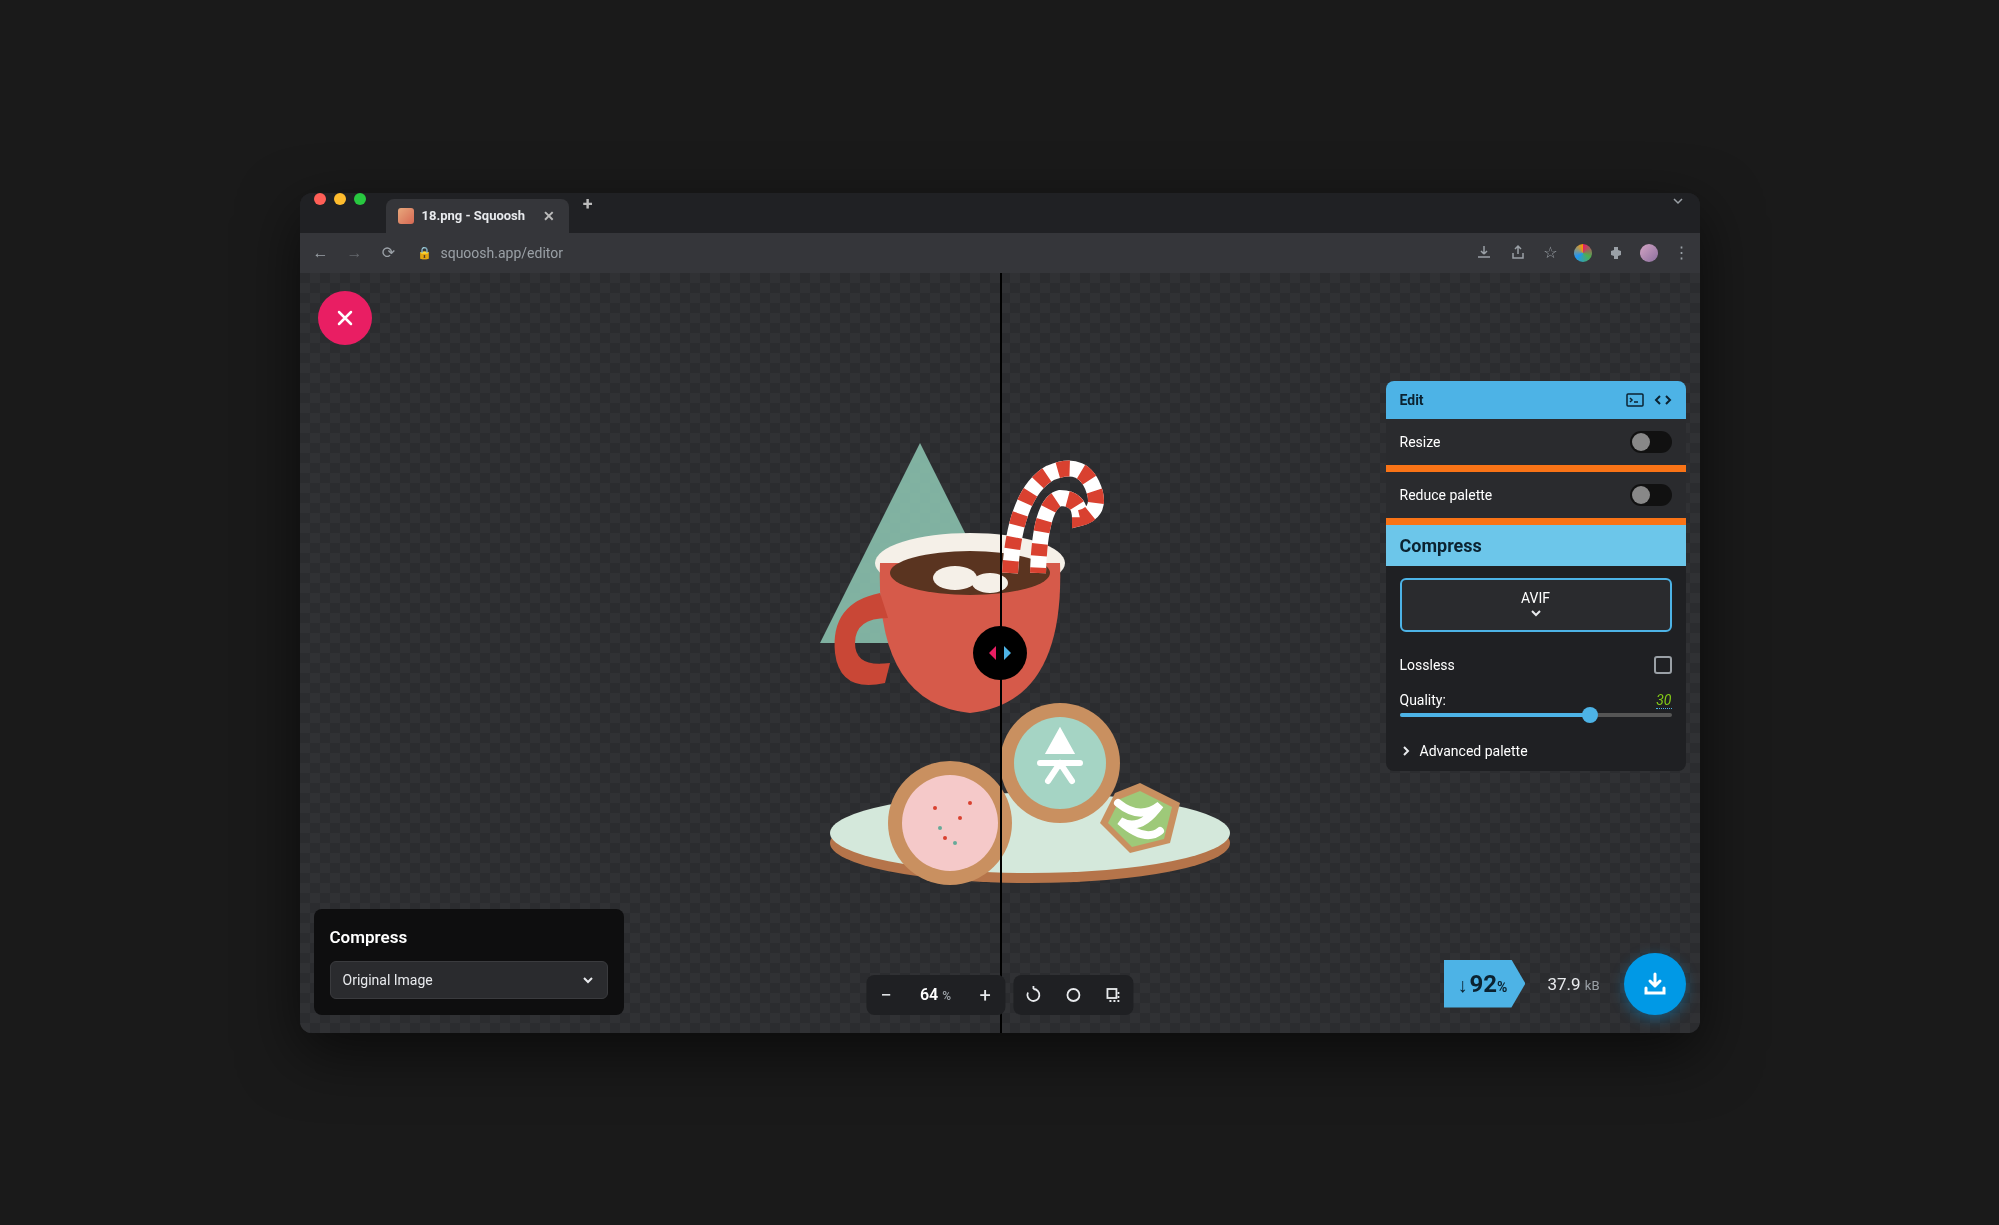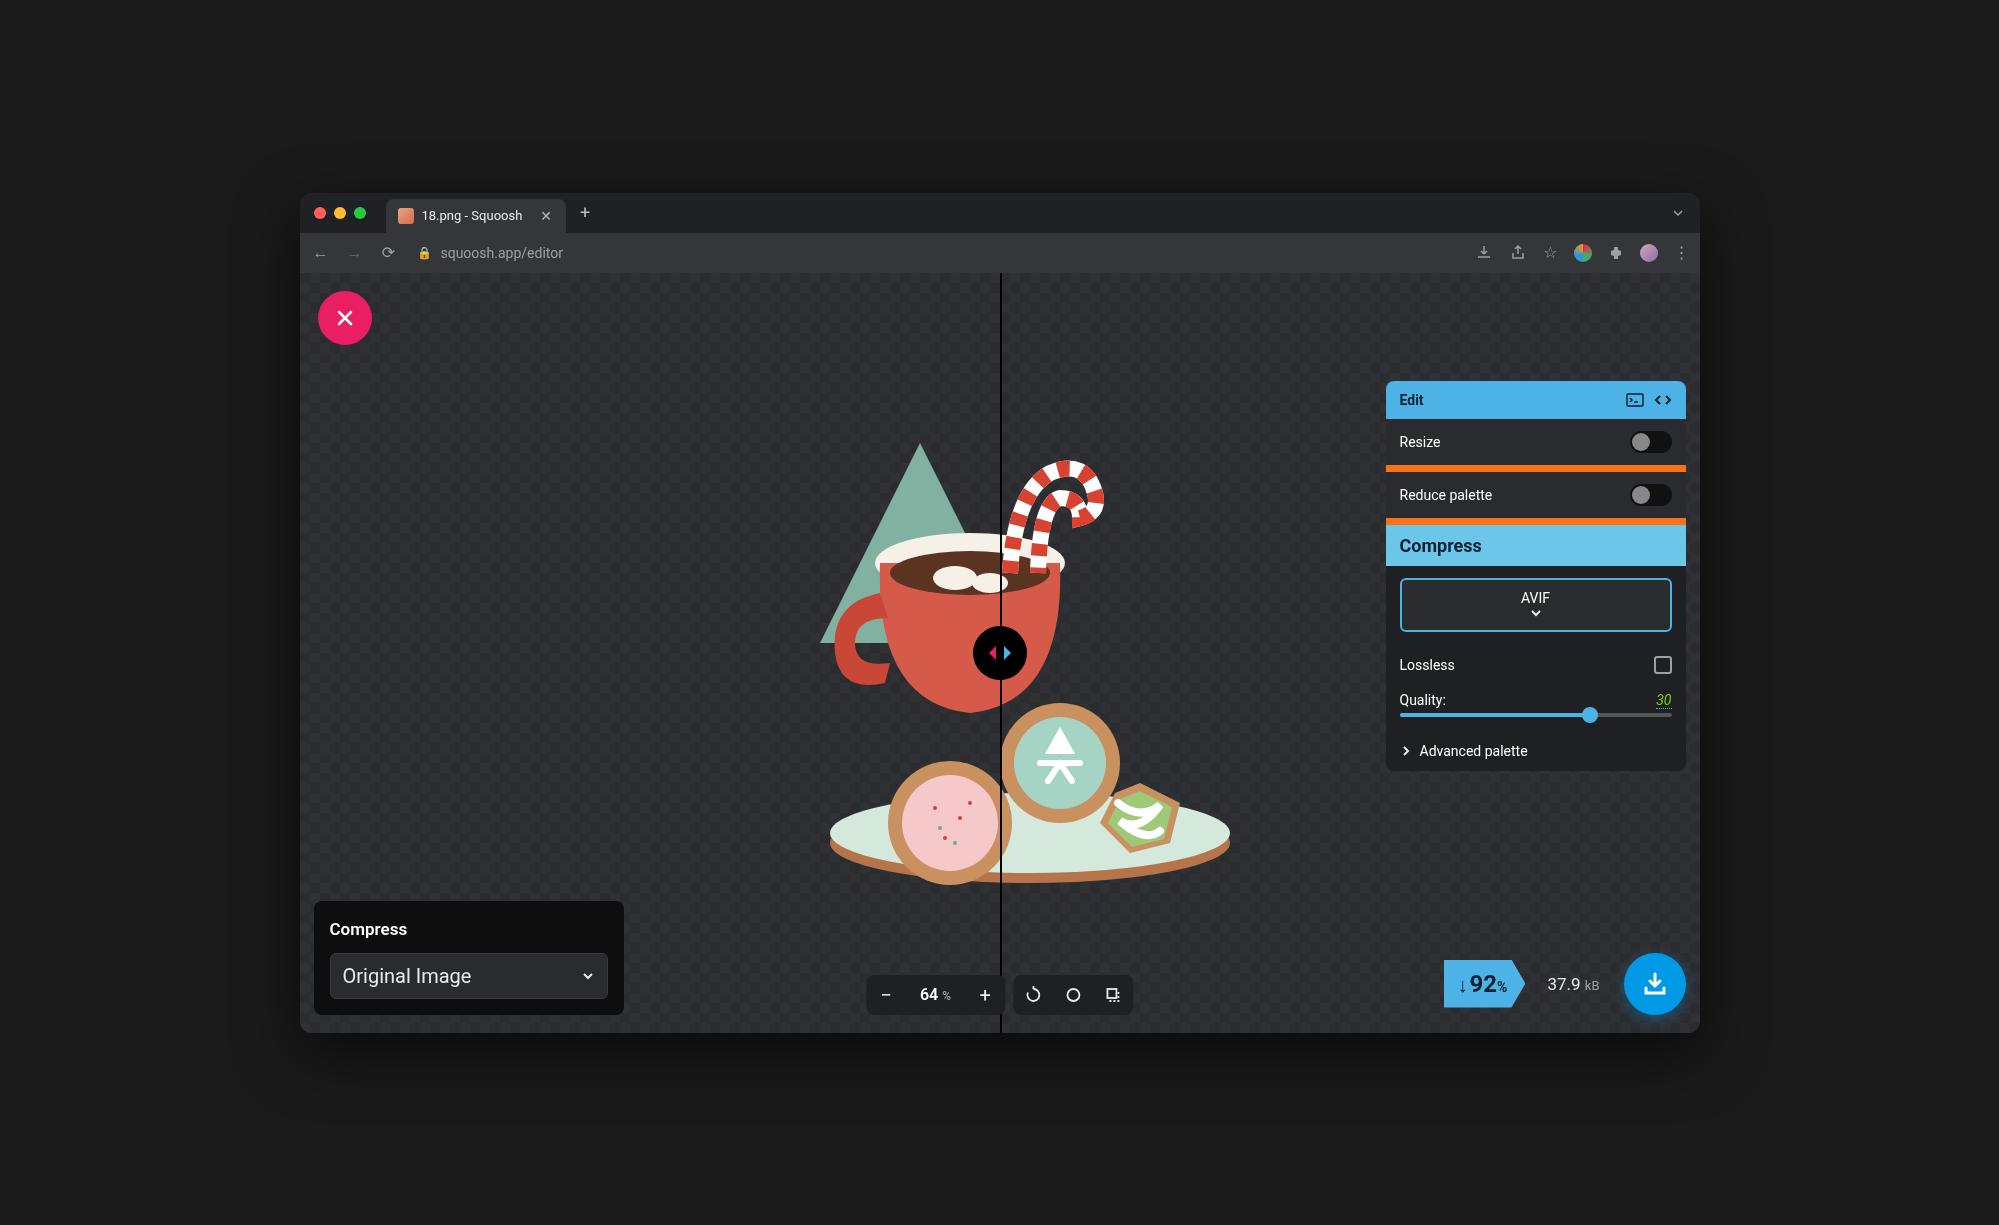--- a/index.html
+++ b/index.html
@@ -1,20 +1,20 @@
 <!DOCTYPE html>
 <html><head>
 <meta charset="utf-8">
 <style>
 * { margin: 0; padding: 0; box-sizing: border-box; font-family: -apple-system, BlinkMacSystemFont, "Segoe UI", Roboto, Helvetica, Arial, sans-serif; }
 body { background: #1a1a1a; display: flex; justify-content: center; align-items: center; min-height: 100vh; padding: 20px; }
 .window { width: 1400px; height: 840px; background: #202124; border-radius: 12px; overflow: hidden; box-shadow: 0 20px 60px rgba(0,0,0,0.6); position: relative; display: flex; flex-direction: column; }
 
 
-.titlebar { height: 40px; background: #202124; display: flex; align-items: center; padding: 0 14px; position: relative; }
+.titlebar { height: 40px; background: #202124; display: flex; align-items: flex-start; padding: 0 14px; position: relative; font-weight: bold; }
 .traffic { display: flex; gap: 8px; }
 .traffic span { width: 12px; height: 12px; border-radius: 50%; }
 .traffic .red { background: #ff5f57; }
 .traffic .yellow { background: #febc2e; }
 .traffic .green { background: #28c840; }
 .tab { display: flex; align-items: center; gap: 8px; background: #35363a; margin-left: 20px; padding: 8px 14px 8px 12px; border-radius: 8px 8px 0 0; color: #e8eaed; font-size: 13px; height: 34px; margin-top: 6px; }
 .tab-favicon { width: 16px; height: 16px; border-radius: 3px; background: linear-gradient(135deg,#e8a87c,#d66853); }
 .tab-close { color: #bbb; font-size: 14px; margin-left: 10px; cursor: pointer; }
 .new-tab { color: #bbb; font-size: 18px; margin-left: 14px; cursor: pointer; }
 .titlebar-right { margin-left: auto; color: #9aa0a6; }
@@ -39,21 +39,21 @@
 .artwork { position: absolute; left: 50%; top: 50%; transform: translate(-50%, -50%); width: 520px; height: 500px; }
 
 
 .split-line { position: absolute; left: 50%; top: 0; bottom: 0; width: 2px; background: #000; z-index: 5; }
 .split-handle { position: absolute; left: 50%; top: 50%; transform: translate(-50%, -50%); width: 54px; height: 54px; background: #000; border-radius: 50%; display: flex; align-items: center; justify-content: center; z-index: 6; cursor: ew-resize; }
 .split-handle svg { width: 34px; height: 34px; }
 
 
 .left-panel { position: absolute; left: 14px; bottom: 18px; width: 310px; background: #0e0e0f; border-radius: 8px; padding: 18px 16px 16px; color: #fff; z-index: 10; }
 .left-panel h3 { font-size: 17px; font-weight: 600; margin-bottom: 14px; }
-.select { background: #2a2b2e; border: 1px solid #3a3b3e; border-radius: 6px; padding: 10px 12px; display: flex; justify-content: space-between; align-items: center; font-size: 20px; color: #e8eaed; cursor: pointer; }
+.select { background: #2a2b2e; border: 1px solid #3a3b3e; border-radius: 6px; padding: 10px 12px; display: flex; justify-content: space-between; align-items: center; font-size: 14px; color: #e8eaed; cursor: pointer; }
 .left-stats { display: flex; align-items: center; gap: 20px; margin-top: 18px; }
 .dl-btn { width: 46px; height: 46px; background: #000; border-radius: 10px; display: flex; align-items: center; justify-content: center; cursor: pointer; }
 .stat { font-size: 18px; letter-spacing: 0.5px; color:#e8eaed; }
 .stat .unit { font-size: 14px; color: #9aa0a6; }
 .pct { font-size: 26px; font-family: ui-monospace, monospace; }
 .pct sup { font-size: 14px; }
 
 
 .right-panel { position: absolute; right: 14px; top: 108px; width: 300px; background: #1f2023; border-radius: 8px; overflow: hidden; z-index: 10; color: #fff; font-size: 14px; }
 .panel-header { background: #4db3e6; color: #0b2230; font-weight: 700; padding: 10px 14px; display: flex; justify-content: space-between; align-items: center; }

